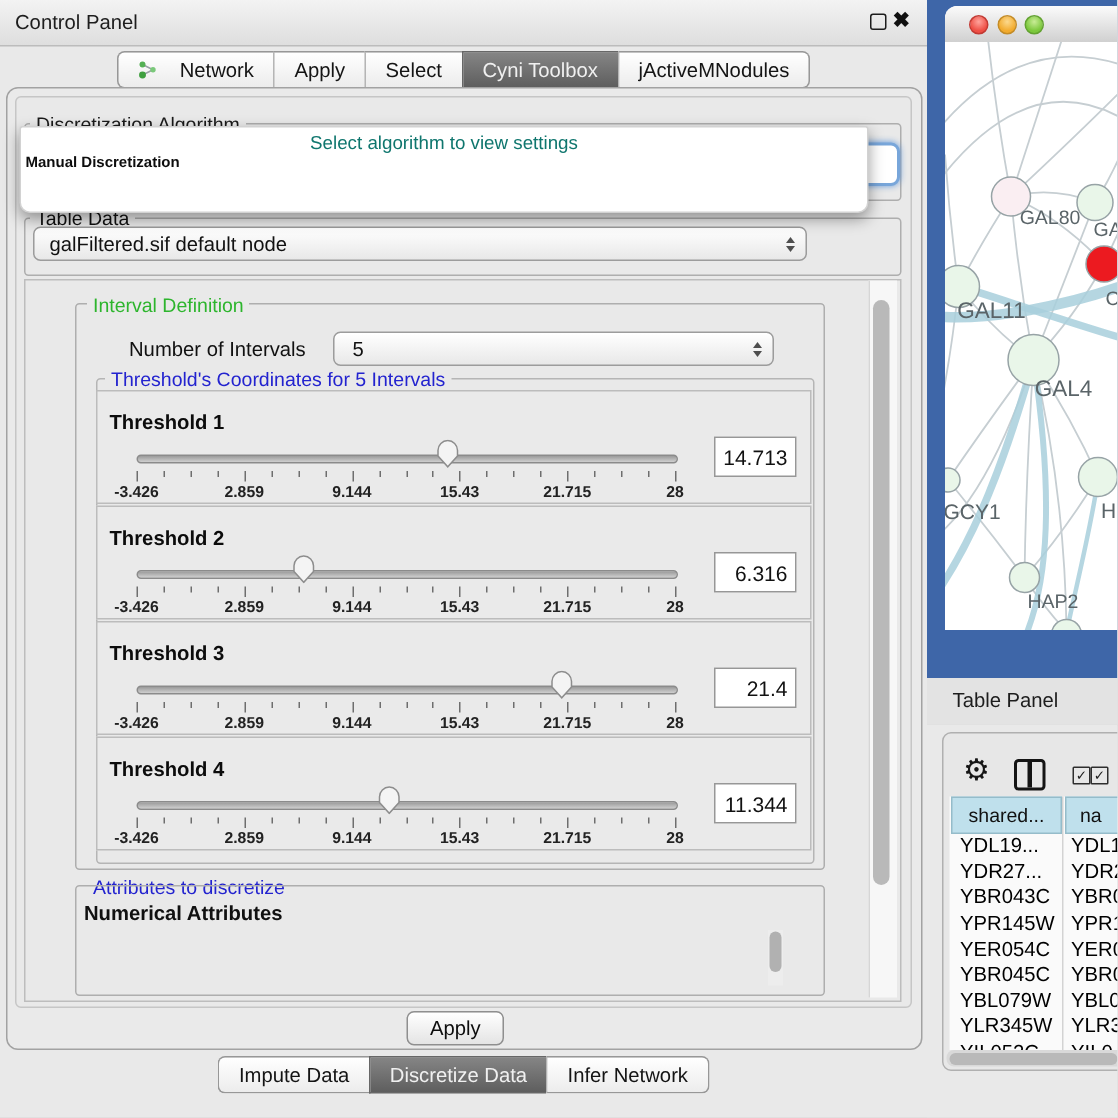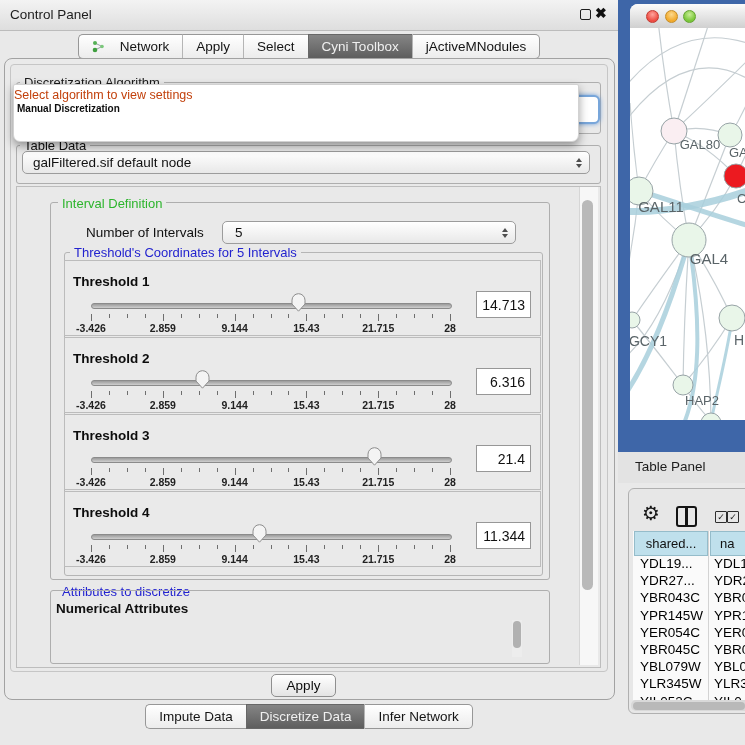--- a/index.html
+++ b/index.html
@@ -25,28 +25,28 @@
   #outer-panel{left:4px;top:58px;width:609px;height:640px;border:1px solid #a2a2a2;border-radius:8px;background:#eaeaea;}
   #inner-panel{left:10px;top:64px;width:596px;height:606px;border:1px solid #c6c6c6;border-radius:4px;background:#e9e9e9;}
   .groupbox{border:1px solid #aeaeae;border-radius:3px;}
   .grouplabel{background:#e9e9e9;padding:0 4px;white-space:nowrap;font-size:13px;}
   #disc-group{left:16px;top:82px;width:583px;height:50px;}
   #disc-label{left:20px;top:75px;color:#1a1a1a;}
   #algo-combo-frag{left:552px;top:95px;width:44px;height:25px;background:#fff;border:2px solid #78a6da;border-radius:6px;box-shadow:0 0 4px rgba(96,150,215,.95);}
   #tabledata-group{left:16px;top:145px;width:583px;height:37px;}
   #tabledata-label{left:20px;top:138px;}
   .combo{display:flex;align-items:center;background:linear-gradient(#ffffff,#e8e8e8);border:1px solid #9c9c9c;border-radius:5px;font-size:13.5px;color:#111;box-shadow:inset 0 1px 0 #fff;}
-  #tabledata-combo{left:22px;top:151px;width:568px;height:23px;padding-left:10px;box-sizing:border-box;}
+  #tabledata-combo{left:22px;top:151px;width:516px;height:23px;padding-left:10px;box-sizing:border-box;}
   .stepper{position:absolute;right:7px;top:50%;transform:translateY(-50%);display:flex;flex-direction:column;gap:2px;}
   .stepper i{width:0;height:0;border-left:3.5px solid transparent;border-right:3.5px solid transparent;}
   .stepper .up{border-bottom:4.5px solid #4e4e4e;}
   .stepper .dn{border-top:4.5px solid #4e4e4e;}
   
   #popup{left:13px;top:84px;width:564px;height:56px;background:#fff;border:1px solid #d2d2d2;border-radius:2px 2px 7px 7px;box-shadow:0 4px 10px rgba(0,0,0,.38);}
-  #popup-hint{text-align:left;font-size:12.5px;color:#c2410c;padding-top:3px;}
+  #popup-hint{text-align:center;font-size:12.5px;color:#0f766e;padding-top:3px;}
   .popup-item{font-size:10px;color:#0d0d0d;padding:1px 0 0 3px;}
   .popup-item.first{font-weight:bold;}
   
   #scrollpane{left:16px;top:186px;width:583px;height:480px;border:1px solid #bdbdbd;background:#e9e9e9;}
   #vscroll{left:579px;top:187px;width:18px;height:478px;background:#f7f7f7;border-left:1px solid #d6d6d6;}
   #vscroll-thumb{left:582px;top:200px;width:11px;height:390px;background:#b9b9b9;border-radius:6px;}
   
   #interval-box{left:50px;top:202px;width:498px;height:376px;}
   #interval-label{left:58px;top:196px;color:#2db52d;}
   #noi-label{left:86px;top:225px;font-weight:normal;font-size:13.5px;}

